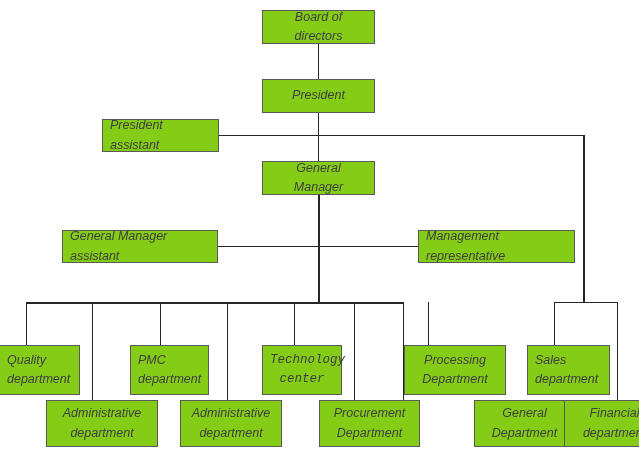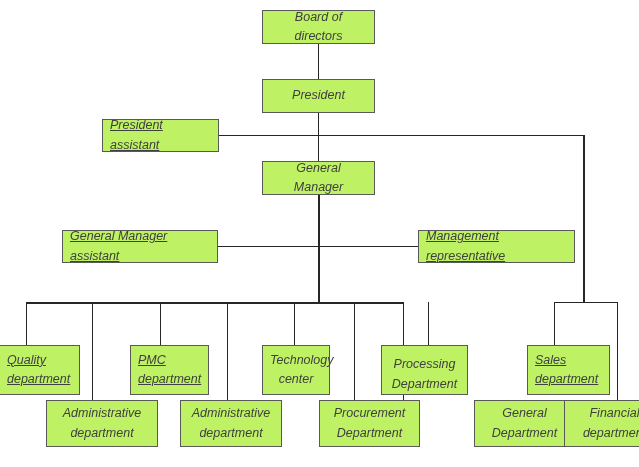--- a/index.html
+++ b/index.html
@@ -12,42 +12,42 @@
     width: 639px;
     height: 467px;
     background: #ffffff;
     overflow: hidden;
     font-family: "Liberation Sans", sans-serif;
   }
   .node {
     position: absolute;
     box-sizing: border-box;
     border: 1px solid #595959;
-    background: #bef264;
+    background: #84cc16;
     display: flex;
     flex-direction: column;
     align-items: flex-start;
     justify-content: center;
     padding: 0 7px;
     font-style: italic;
     font-size: 12.5px;
     line-height: 1.55;
     color: #404040;
     white-space: pre-line;
     z-index: 3;
   }
   .node.center-text {
     align-items: center;
     text-align: center;
   }
   .node span {
     display: block;
     width: 100%;
   }
-  .node.left-text span { text-align: left; text-decoration: underline; }
+  .node.left-text span { text-align: left; }
   .node.center-text span { text-align: center; }
 
   .edge {
     position: absolute;
     background: #262626;
     z-index: 1;
   }
   .edge.h { height: 1px; }
   .edge.v { width: 1px; }
   .edge.thick-v { width: 2px; }
@@ -122,31 +122,31 @@
   <div class="node left-text" style="left:130px; top:345px; width:79px; height:50px;">
     <span>PMC
 department</span>
   </div>
 
   <div class="node center-text" style="left:180px; top:400px; width:102px; height:47px;">
     <span>Administrative
 department</span>
   </div>
 
-  <div class="node center-text" style="left:262px; top:345px; width:68px; height:50px;">
+  <div class="node center-text" style="left:262px; top:345px; width:80px; height:50px;font-family:Liberation Mono, monospace;">
     <span>Technology
 center</span>
   </div>
 
   <div class="node center-text" style="left:319px; top:400px; width:101px; height:47px;">
     <span>Procurement
 Department</span>
   </div>
 
-  <div class="node center-text" style="left:381px; top:345px; width:87px; height:50px;justify-content:flex-end;">
+  <div class="node center-text" style="left:404px; top:345px; width:102px; height:50px;">
     <span>Processing
 Department</span>
   </div>
 
   <div class="node center-text" style="left:474px; top:400px; width:101px; height:47px;">
     <span>General
 Department</span>
   </div>
 
   <div class="node left-text" style="left:527px; top:345px; width:83px; height:50px;align-items:center;">

